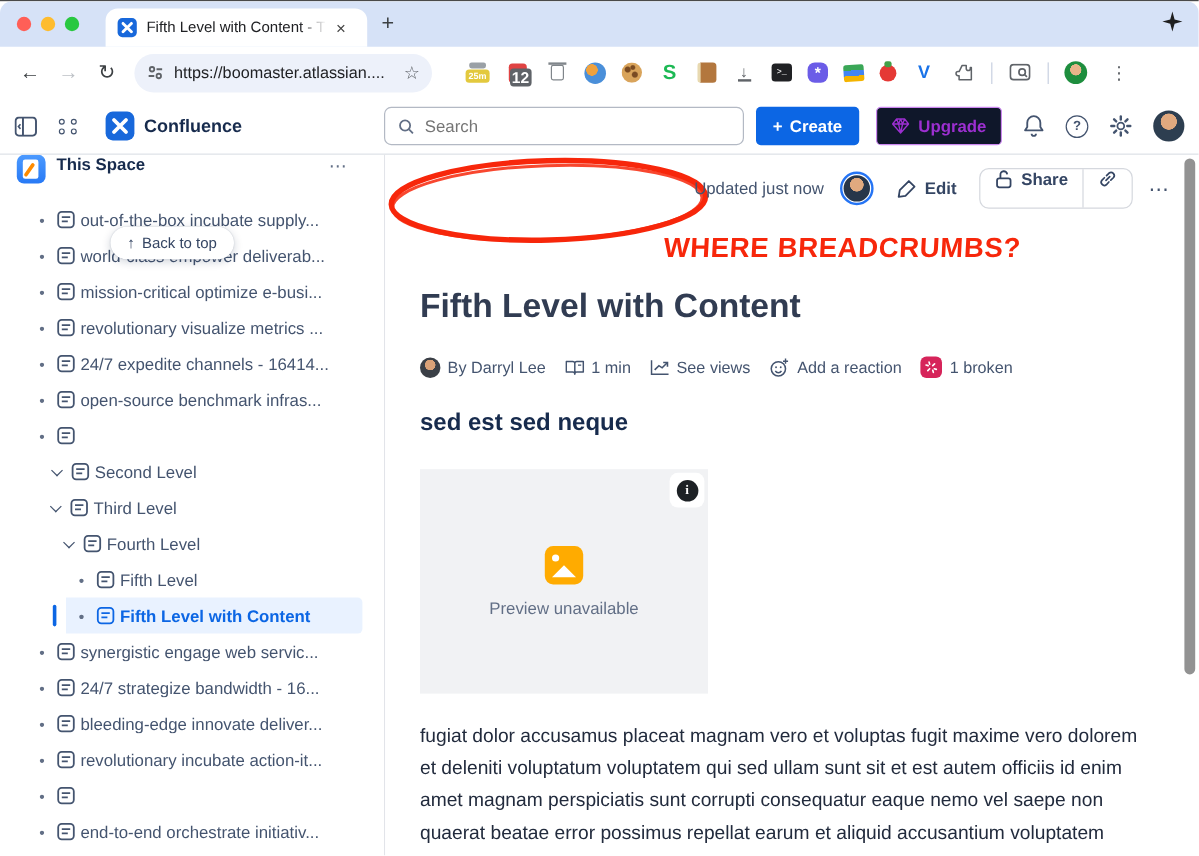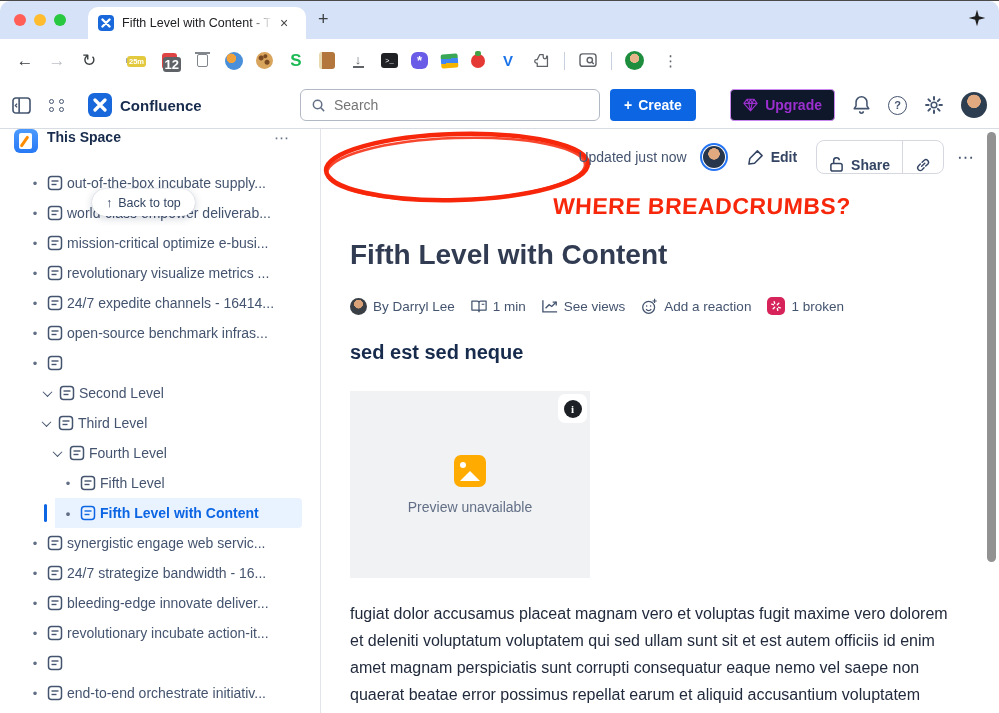--- a/index.html
+++ b/index.html
@@ -25,21 +25,21 @@
   
   .toolbar { height:43px; background:#fff; display:flex; align-items:center; padding:0 12px; gap:6px; }
   .navbtn { font-size:17px; color:#3c4043; width:26px; text-align:center; }
   .navbtn.disabled { color:#bdc1c6; }
   .urlpill { width:248px; height:32px; background:#edf1fa; border-radius:16px; display:flex;
     align-items:center; padding:0 10px; gap:8px; margin:0 4px; }
   .urltext { font-size:13.5px; color:#202124; white-space:nowrap; overflow:hidden; flex:1; }
   .starbtn { font-size:15px; color:#5f6368; }
   .exts { display:flex; align-items:center; gap:13px; margin-left:18px; }
   .ext { width:20px; height:20px; display:flex; align-items:center; justify-content:center; position:relative; }
-  .ext-timer { flex-direction:row; }
+  .ext-timer { flex-direction:column; }
   .ext-timer .meter { width:14px; height:5px; background:#9aa0a6; border-radius:2px; }
   .ext-timer .lbl { background:#e3c93e; color:#fff; font-size:7.5px; font-weight:bold;
     border-radius:3px; padding:1px 2px; margin-top:1px; }
   .ext-red12 .base { width:15px; height:16px; background:#e04343; border-radius:3px; }
   .ext-red12 .badge { position:absolute; right:-2px; bottom:-1px; background:#5f6368; color:#fff;
     font-size:13px; font-weight:bold; border-radius:3px; padding:0 2px; }
   .ext-trash .can { width:11px; height:13px; border:1.6px solid #80868b; border-radius:2px; position:relative; }
   .ext-trash .can::before { content:""; position:absolute; left:-3px; top:-3px; width:15px; height:1.6px; background:#80868b; }
   .ext-globe { border-radius:50%; width:18px; height:18px;
     background:radial-gradient(circle at 35% 35%, #f0a13c 0 28%, #4a8fd9 30%); }
@@ -71,21 +71,21 @@
   .appheader { position:relative; height:47px; background:#fff; border-bottom:1px solid #d8dde3;
     display:flex; align-items:center; padding:0 12px; }
   .iconbtn { color:#44546f; display:flex; align-items:center; justify-content:center; }
   .grid-dots { display:grid; grid-template-columns:7px 7px; grid-gap:3px; margin-left:18px; }
   .grid-dots i { width:5px; height:5px; border:1.6px solid #44546f; border-radius:50%; }
   .applogo { width:24px; height:24px; background:#1868db; border-radius:6px; margin-left:22px;
     display:flex; align-items:center; justify-content:center; }
   .appname { font-size:15px; font-weight:bold; color:#172b4d; margin-left:8px; }
   .searchwrap { position:absolute; left:300px; top:7px; display:flex; align-items:center; }
   .searchbox { width:300px; height:32px; border:1px solid #b3b9c4; border-radius:6px; display:flex;
-    align-items:center; padding:0 10px; gap:8px; background:#fff; }
+    align-items:center; padding:0 10px; gap:8px; background:#fff;margin-left:20px; }
   .searchbox input { border:none; outline:none; font-size:14px; color:#626f86; width:240px;
     font-family:"Liberation Sans",sans-serif; background:transparent; }
   .createbtn { margin-left:10px; height:32px; background:#0c66e4; color:#fff; border:none;
     border-radius:4px; font-size:14px; font-weight:bold; padding:0 14px; display:flex;
     align-items:center; gap:6px; font-family:"Liberation Sans",sans-serif; }
   .hdr-right { position:absolute; right:12px; top:7px; display:flex; align-items:center; gap:17px; }
   .upgradebtn { height:32px; border:1px solid #cb87f0; color:#9c2fd0; background:#0f172a; border-radius:4px;
     font-size:14px; font-weight:bold; padding:0 12px; display:flex; align-items:center; gap:7px;
     font-family:"Liberation Sans",sans-serif; }
   .qmark { width:19px; height:19px; border:1.7px solid #44546f; border-radius:50%; color:#44546f;
@@ -129,21 +129,21 @@
     letter-spacing:.5px; transform:skewX(-3deg); }
   .pageactions { position:absolute; top:12px; right:24px; display:flex; align-items:center; gap:13px; height:32px; }
   .updated { font-size:14px; color:#44546f; }
   .avatar-ring { width:28px; height:28px; border-radius:50%; border:2px solid #2574f4; padding:1px;
     background:#fff; display:flex; }
   .avatar-ring i { flex:1; border-radius:50%;
     background:radial-gradient(circle at 50% 36%, #e0a97f 0 31%, #27364a 33%); }
   .ghostbtn { display:flex; align-items:center; gap:7px; font-size:14px; font-weight:bold; color:#344563;
     background:none; border:none; font-family:"Liberation Sans",sans-serif; padding:4px 6px; }
   .sharegroup { display:flex; align-items:center; border:1px solid #d5d8de; border-radius:8px; height:34px; }
-  .sharegroup .seg { display:flex; align-items:flex-end; gap:7px; padding:0 12px; font-size:14px;
+  .sharegroup .seg { display:flex; align-items:flex-start; gap:7px; padding:0 12px; font-size:14px;
     font-weight:bold; color:#344563; height:100%; }
   .sharegroup .div { width:1px; height:100%; background:#d5d8de; }
   .morebtn { color:#44546f; font-size:17px; letter-spacing:1px; }
   .pagetitle { position:absolute; left:29px; top:110px; font-size:28px; font-weight:bold; color:#313c52; }
   .byline { position:absolute; left:29px; top:168px; display:flex; align-items:center; gap:16px;
     font-size:13.5px; color:#44546f; }
   .byline .itm { display:flex; align-items:center; gap:6px; }
   .mini-avatar { width:17px; height:17px; border-radius:50%;
     background:radial-gradient(circle at 50% 36%, #d9a177 0 31%, #3a3f46 33%); }
   .brokenbadge { width:18px; height:18px; border-radius:5px; background:#d6245a; display:flex;
@@ -193,20 +193,32 @@
       <svg width="20" height="20" viewBox="0 0 24 24">
           <polygon points="12,2 14.2,9.8 22,12 14.2,14.2 12,22 9.8,14.2 2,12 9.8,9.8" fill="#1f1f1f"></polygon>
         </svg>
     </span>
   </div>
 
   <div class="toolbar">
     <span class="navbtn">←</span>
     <span class="navbtn disabled">→</span>
     <span class="navbtn">↻</span>
+    <div class="urlpill">
+      <span>
+        <svg width="15" height="15" viewBox="0 0 16 16">
+            <circle cx="5" cy="5" r="2" fill="none" stroke="#5f6368" stroke-width="1.6"></circle>
+            <line x1="9" y1="5" x2="14" y2="5" stroke="#5f6368" stroke-width="1.6"></line>
+            <circle cx="11" cy="11" r="2" fill="none" stroke="#5f6368" stroke-width="1.6"></circle>
+            <line x1="2" y1="11" x2="7" y2="11" stroke="#5f6368" stroke-width="1.6"></line>
+          </svg>
+      </span>
+      <span class="urltext">https://boomaster.atlassian....</span>
+      <span class="starbtn">☆</span>
+    </div>
     <div class="exts">
       <span class="ext ext-timer">
         <span class="meter"></span>
         <span class="lbl">25m</span>
       </span>
       <span class="ext ext-red12">
         <span class="base"></span>
         <span class="badge">12</span>
       </span>
       <span class="ext ext-trash">

